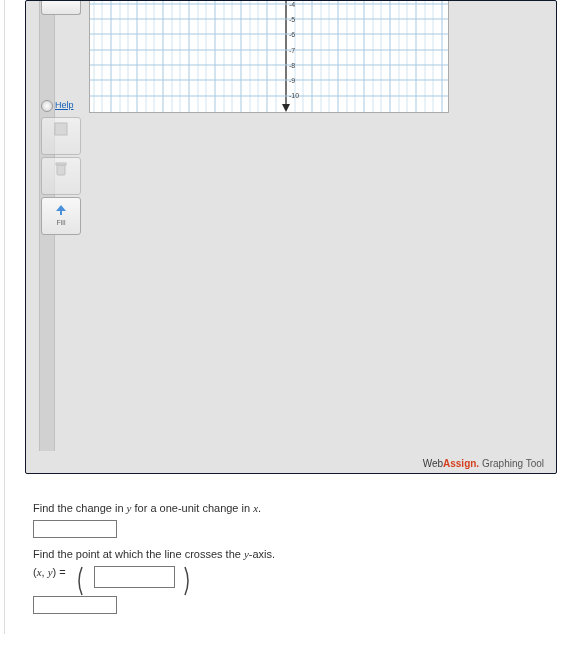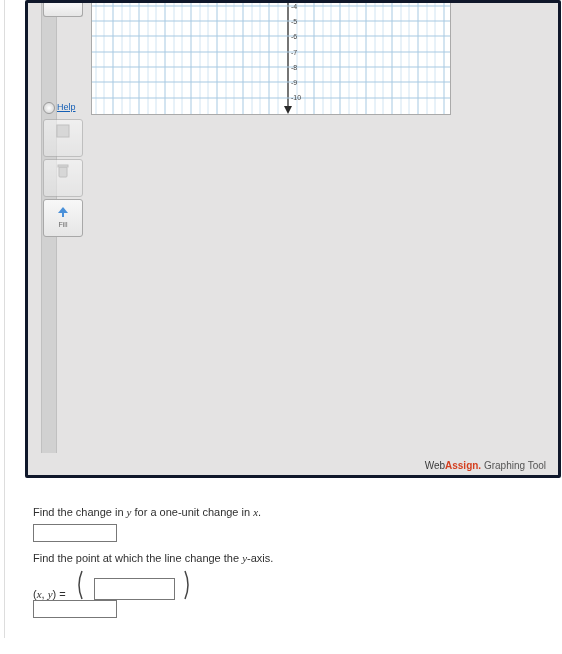--- a/index.html
+++ b/index.html
@@ -15,21 +15,21 @@
     border-left: 1px solid #ddd;
     margin-left: 4px;
     padding-bottom: 20px;
   }
   .graph-panel {
     position: relative;
     margin: 0 0 0 20px;
     width: 530px;
     height: 472px;
     background: #e4e3e3;
-    border: 3px solid #0f172a;
+    border: 1px solid #0f172a;
     border-radius: 2px;
     overflow: hidden;
   }
   .sidebar {
     position: absolute;
     left: 15px;
     top: 0;
     width: 40px;
   }
   .side-track {
@@ -138,21 +138,21 @@
     background: #fff;
     font-size: 11px;
     padding: 0 2px;
   }
   .text-input.big {
     width: 75px;
     height: 20px;
   }
   .point-row {
     display: flex;
-    align-items: flex-end;
+    align-items: flex-start;
     gap: 8px;
     margin-top: 4px;
   }
   .paren {
     display: inline-block;
     width: 12px;
     text-align: center;
   }
   .paren svg { display: block; }
   .redval { color: #d32f2f; }
@@ -271,21 +271,21 @@
   </div>
 
   <div class="questions">
 
     <p>
       <span>Find the change in </span><span class="italic">y</span><span> for a one-unit change in </span><span class="italic">x</span><span>.</span>
     </p>
     <input class="text-input" type="text" style="">
 
     <p>
-      <span>Find the point at which the line change the </span><span class="italic">y</span><span>-axis.</span>
+      <span>Find the point at which the line crosses the </span><span class="italic">y</span><span>-axis.</span>
     </p>
     <div class="point-row">
       <span>
         <span>(</span><span class="italic">x</span><span>, </span><span class="italic">y</span><span>) =</span>
       </span>
       <span class="paren">
         <svg width="10" height="30" viewBox="0 0 10 30">
             <path d="M8 1 Q2 15 8 29" stroke="#444" stroke-width="1.5" fill="none"></path>
           </svg>
       </span>

